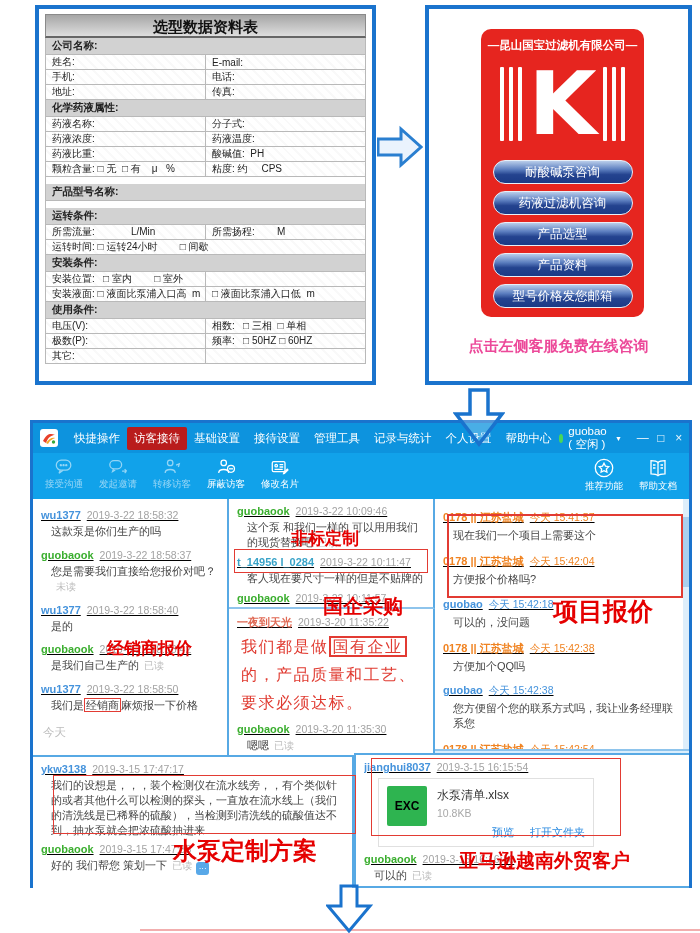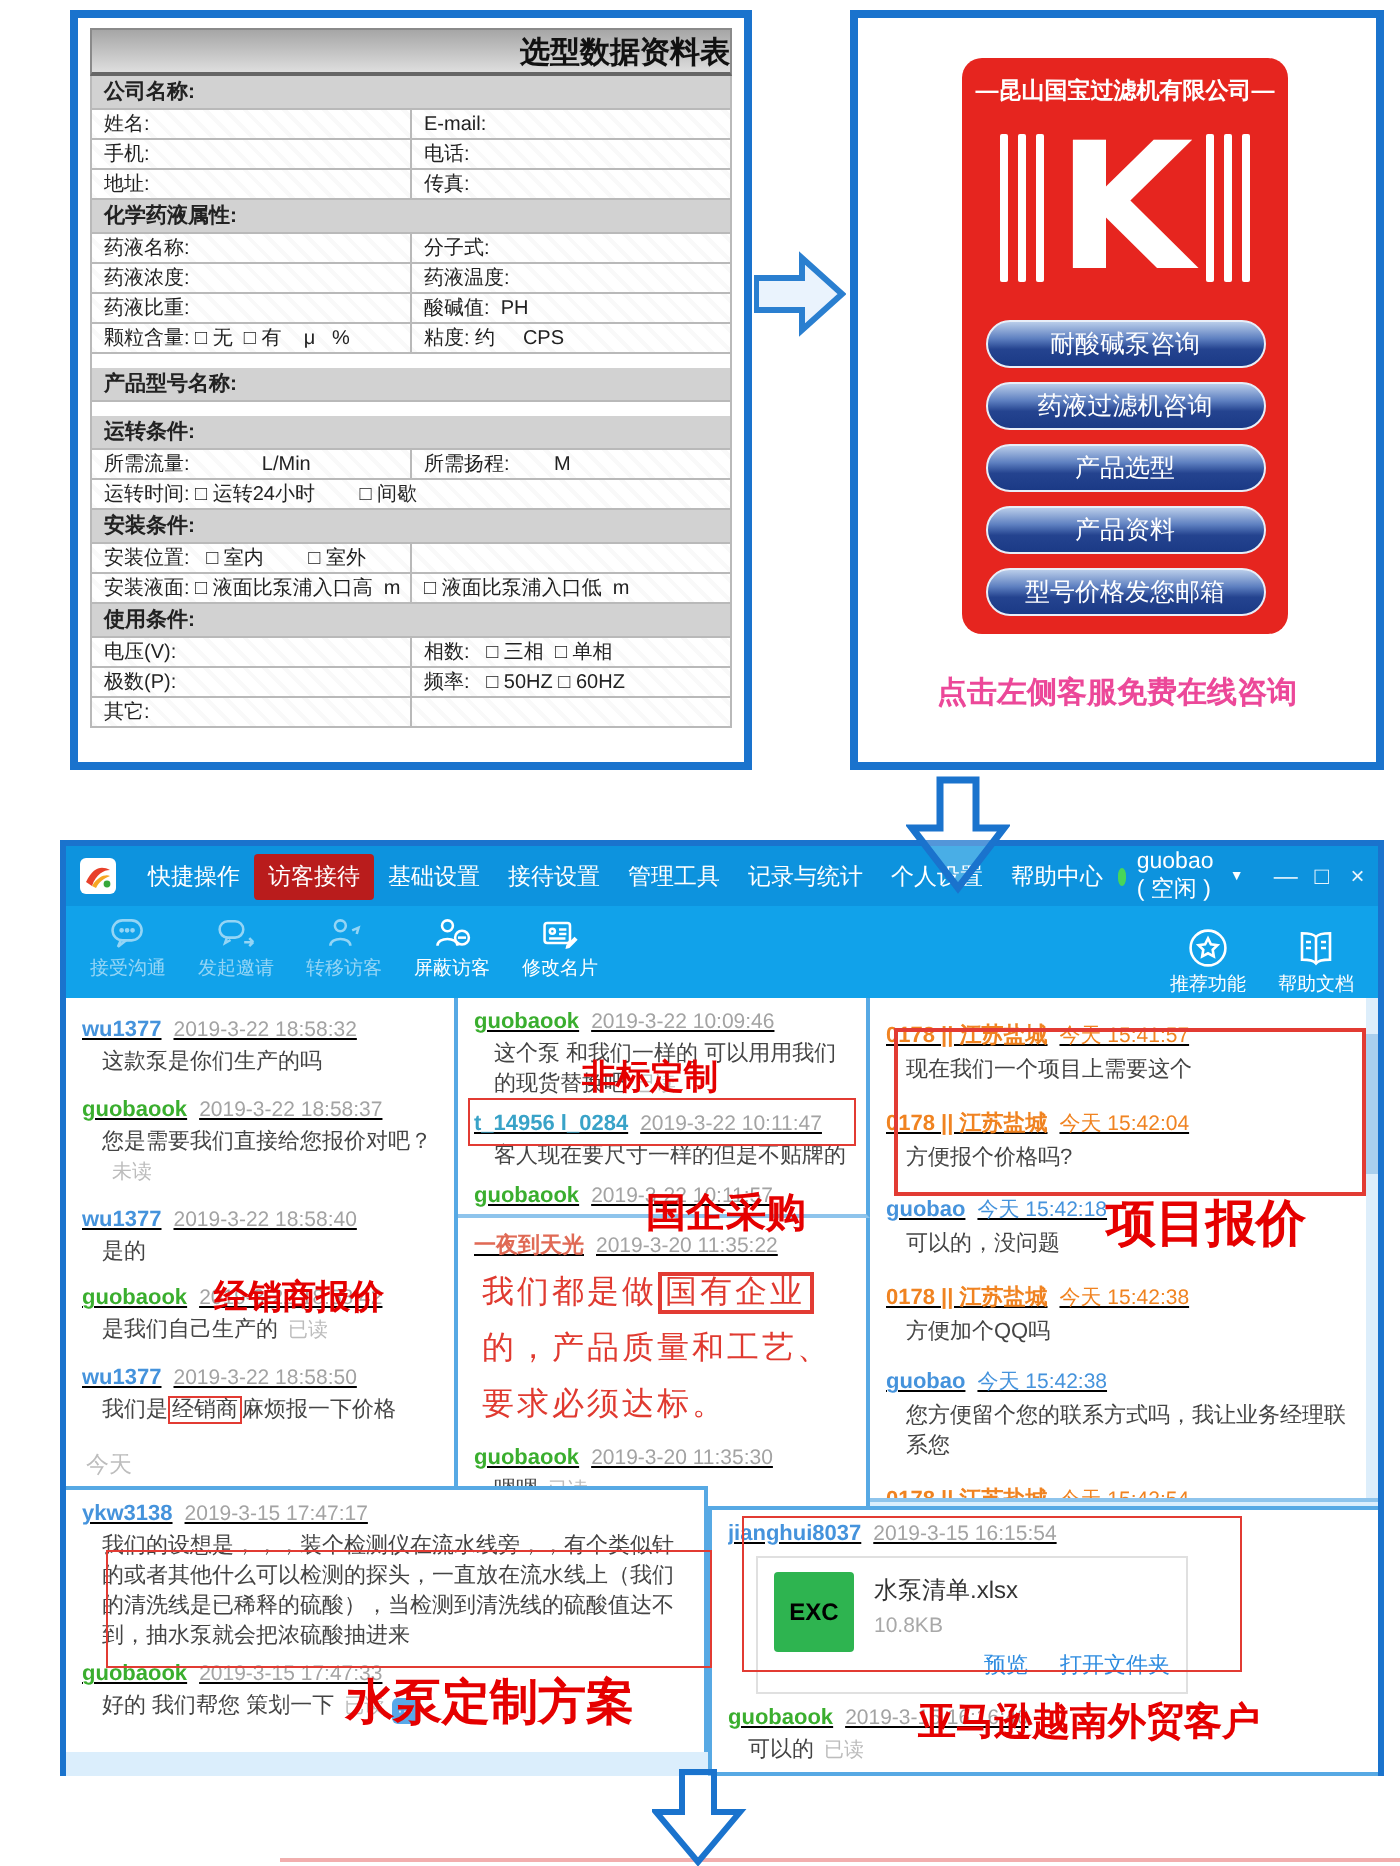--- a/index.html
+++ b/index.html
@@ -5,21 +5,21 @@
   * { margin:0; padding:0; box-sizing:border-box; }
   body { background:#fff; }
   .canvas { position:relative; width:700px; height:933px; background:#fff; overflow:hidden;
             font-family:"Liberation Sans", sans-serif; }
 
   
   .form-panel { position:absolute; left:35px; top:5px; width:341px; height:380px;
                 border:4px solid #1a73cd; background:#fff; padding:5px 6px; }
   .form-title { height:24px; line-height:24px; background:linear-gradient(180deg,#a6a6a6,#dedede);
                 border:1px solid #8a8a8a; border-bottom:2px solid #666;
-                font-size:15px; font-weight:bold; text-align:right; color:#111; }
+                font-size:15px; font-weight:bold; text-align:center; color:#111; }
   .frow { display:flex; align-items:stretch; border-left:1px solid #b9b9b9; border-right:1px solid #b9b9b9;
           border-bottom:1px solid #b9b9b9; font-size:10px; color:#222; }
   .frow.section { background:#d2d2d2; font-weight:bold; font-size:10.5px; height:17px;
                   align-items:center; padding-left:6px; }
   .frow.pair, .frow.full { height:15px; }
   .frow.gap { height:7px; border-bottom:none; }
   .fcell { flex:1; display:flex; align-items:center; padding-left:6px; white-space:pre; overflow:hidden;
            background-image:repeating-linear-gradient(45deg, rgba(0,0,0,0.025) 0 2px, transparent 2px 7px); }
   .fcell.rightc { border-left:1px solid #b9b9b9; }
   .frow.full .fcell { flex:none; width:100%; }
@@ -58,29 +58,29 @@
   .status-text { font-size:11.5px; }
   .caret { font-size:7px; margin-left:4px; }
   .win-btns { display:flex; margin-left:12px; align-items:center; }
   .win-btn { font-size:12px; width:18px; text-align:center; cursor:pointer; opacity:.9; }
 
   .toolbar { height:46px; background:#11a2ea; display:flex; padding:3px 4px 0; color:#fff; }
   .tool { width:54px; text-align:center; padding-top:1px; cursor:pointer; }
   .tool svg { display:block; margin:0 auto; }
   .tlabel { font-size:9.5px; margin-top:1px; white-space:nowrap; }
   .tool.disabled { opacity:.55; }
-  .tools-right { margin-left:auto; display:flex;align-items:flex-end; }
+  .tools-right { margin-left:auto; display:flex; }
 
   .content { position:relative; height:389px; background:#dbeefc; overflow:hidden; }
   .cpanel { position:absolute; background:#fff; overflow:hidden; }
   #p-left    { left:0;     top:0;     width:196px; height:256px; border-right:2px solid #57a9e4; }
   #p-midtop  { left:196px; top:0;     width:206px; height:110px; border-right:2px solid #57a9e4; border-bottom:2px solid #8ec4ec; }
   #p-midbot  { left:196px; top:110px; width:206px; height:146px; border-right:2px solid #57a9e4; }
   #p-right   { left:402px; top:0;     width:254px; height:252px; border-bottom:2px solid #8ec4ec; }
-  #p-botleft { left:0;     top:244px; width:321px; height:133px; border-top:2px solid #57a9e4; border-right:2px solid #57a9e4; z-index:2; }
+  #p-botleft { left:0;     top:256px; width:321px; height:133px; border-top:2px solid #57a9e4; border-right:2px solid #57a9e4; z-index:2; }
   #p-botright{ left:321px; top:254px; width:335px; height:135px; border:2px solid #57a9e4; border-right:none; z-index:2; }
 
   .msg { margin-top:6px; }
   #p-left .msg { margin-top:10px; }
   #p-right .msg { margin-top:11px; }
   .mhead { margin:0 8px; font-size:11px; white-space:nowrap; overflow:hidden;text-decoration:underline; }
   .muser { font-weight:bold; }
   .u-green { color:#3aae2e; } .u-blue { color:#4593dc; } .u-teal { color:#39a3c8; }
   .u-orange { color:#f08321; } .u-red { color:#e06a55; }
   .mtime { color:#a3a3a3; font-size:10.5px; margin-left:6px; font-weight:normal; }

